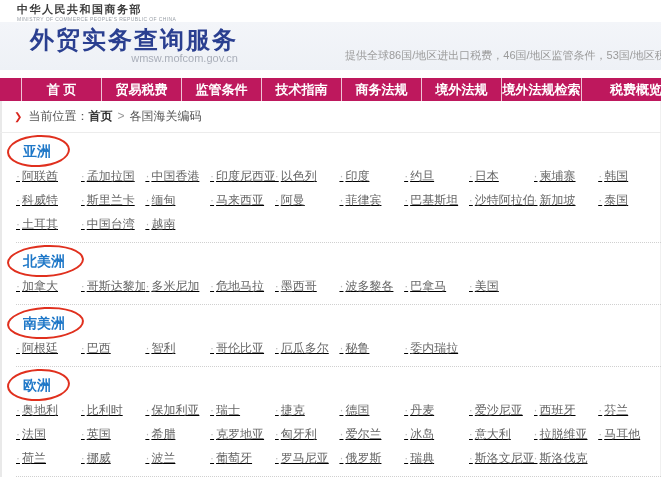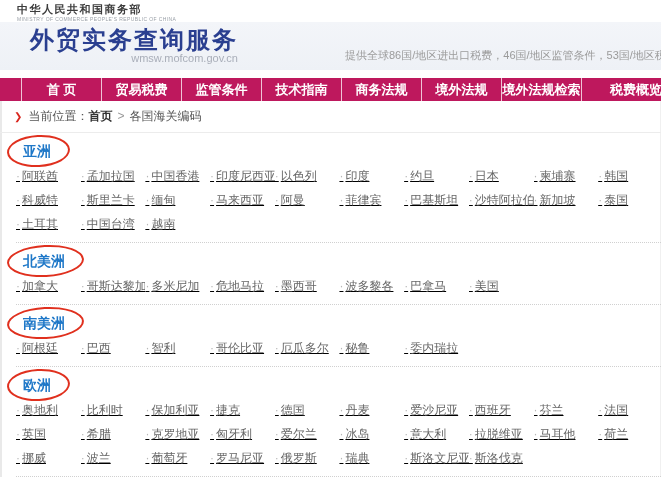--- a/index.html
+++ b/index.html
@@ -130,20 +130,21 @@
           <a class="country-link"><span class="bullet">·</span><span>智利</span></a>
           <a class="country-link"><span class="bullet">·</span><span>哥伦比亚</span></a>
           <a class="country-link"><span class="bullet">·</span><span>厄瓜多尔</span></a>
           <a class="country-link"><span class="bullet">·</span><span>秘鲁</span></a>
           <a class="country-link"><span class="bullet">·</span><span>委内瑞拉</span></a>
         </div><div class="dotted-sep"></div></div>
       <div class="region-section"><div class="title-wrap"><span class="ellipse"></span><div class="region-title">欧洲</div></div><div class="country-grid">
           <a class="country-link"><span class="bullet">·</span><span>奥地利</span></a>
           <a class="country-link"><span class="bullet">·</span><span>比利时</span></a>
           <a class="country-link"><span class="bullet">·</span><span>保加利亚</span></a>
+          <a class="country-link"><span class="bullet">·</span><span>瑞士</span></a>
           <a class="country-link"><span class="bullet">·</span><span>捷克</span></a>
           <a class="country-link"><span class="bullet">·</span><span>德国</span></a>
           <a class="country-link"><span class="bullet">·</span><span>丹麦</span></a>
           <a class="country-link"><span class="bullet">·</span><span>爱沙尼亚</span></a>
           <a class="country-link"><span class="bullet">·</span><span>西班牙</span></a>
           <a class="country-link"><span class="bullet">·</span><span>芬兰</span></a>
           <a class="country-link"><span class="bullet">·</span><span>法国</span></a>
           <a class="country-link"><span class="bullet">·</span><span>英国</span></a>
           <a class="country-link"><span class="bullet">·</span><span>希腊</span></a>
           <a class="country-link"><span class="bullet">·</span><span>克罗地亚</span></a>

